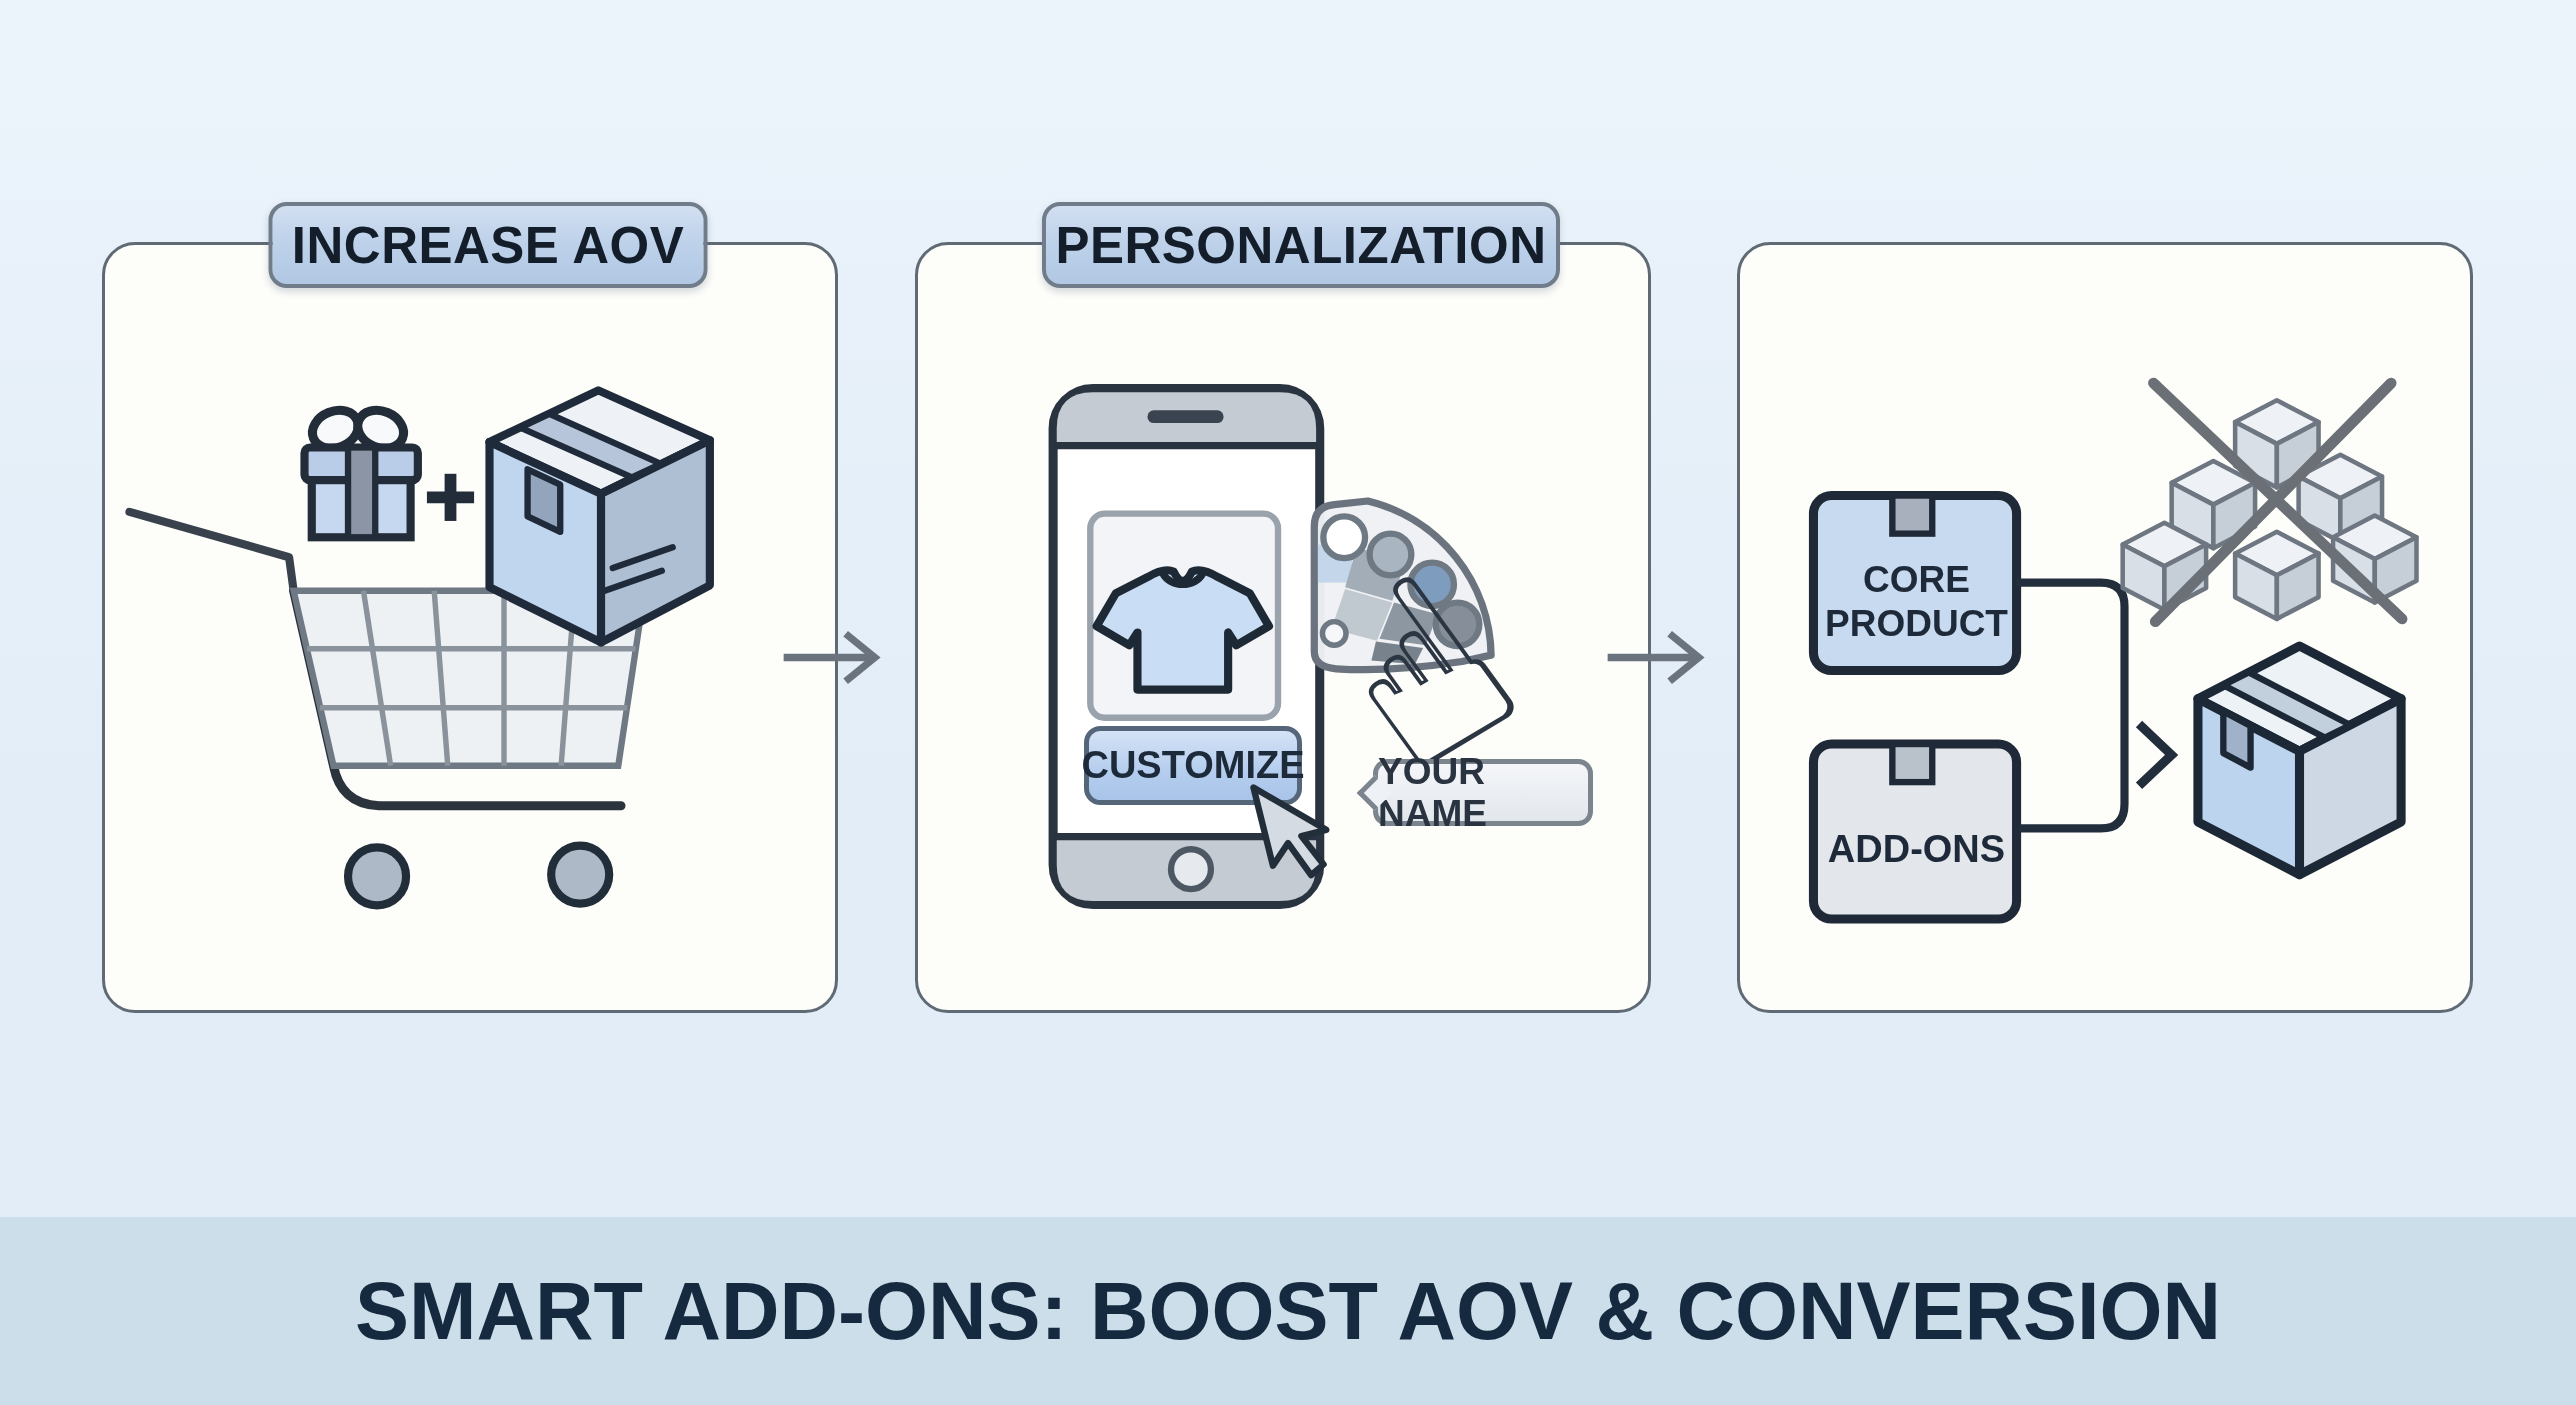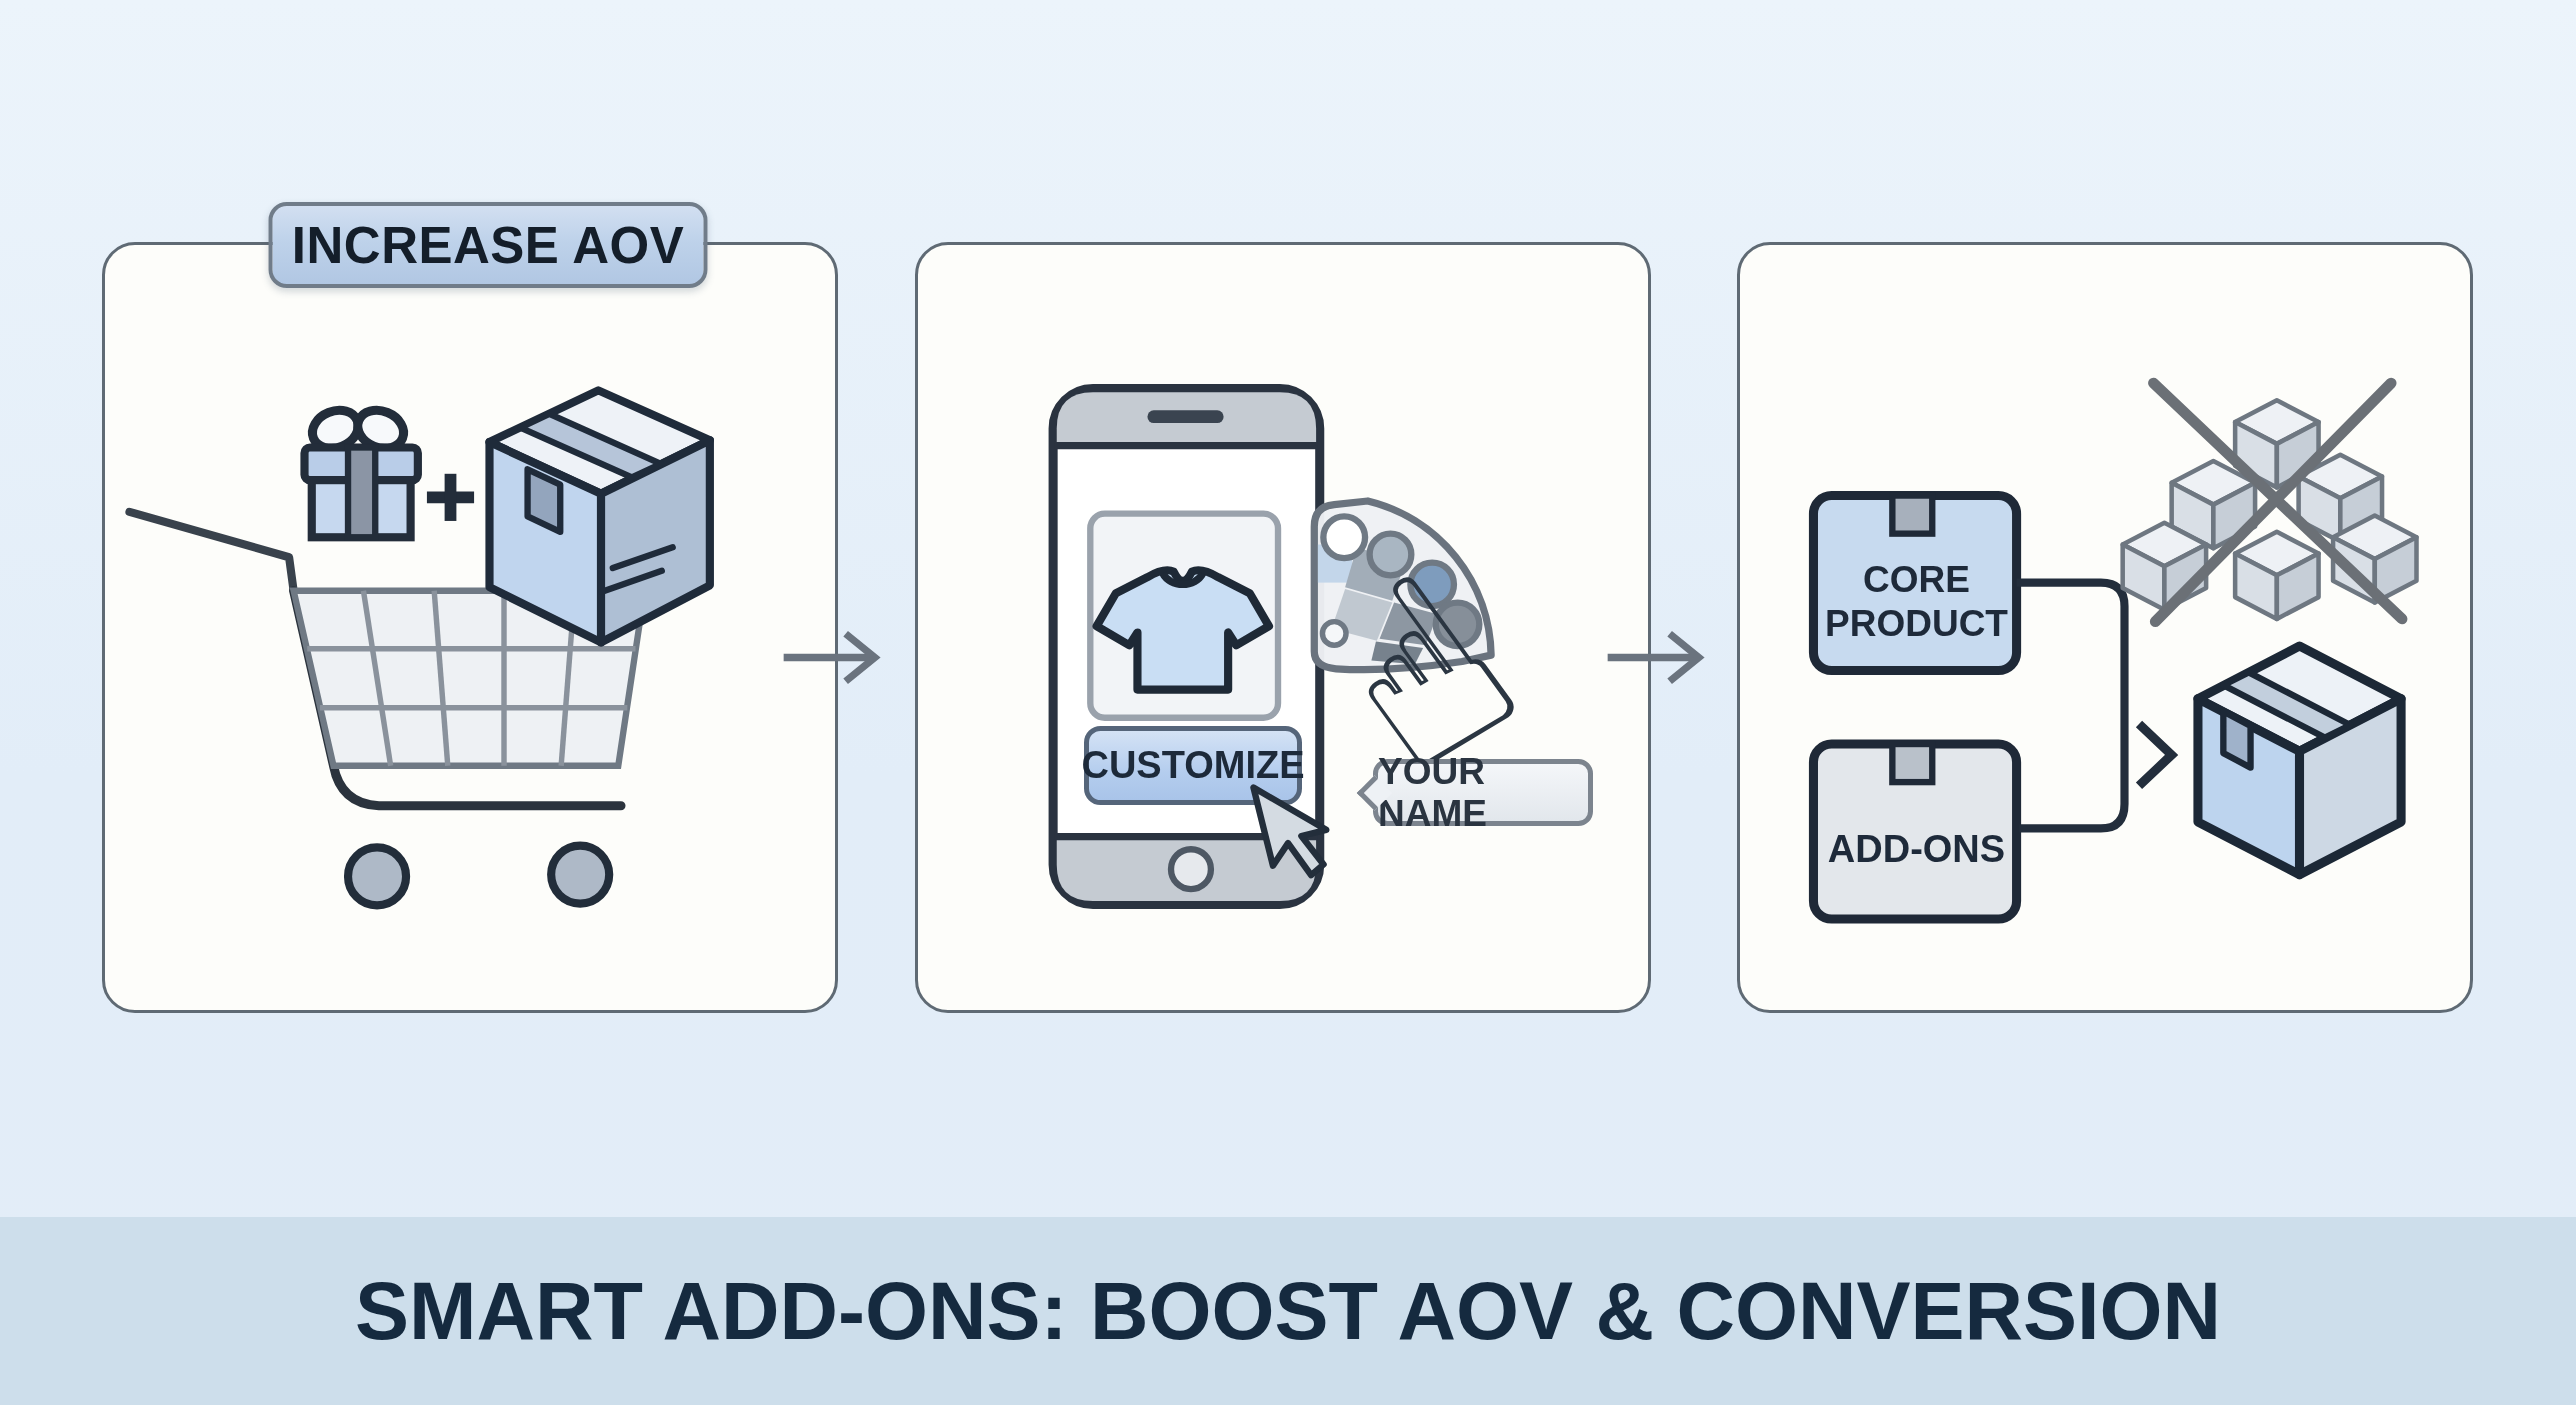--- a/index.html
+++ b/index.html
@@ -92,20 +92,21 @@
       </g>
     </svg>
   </section>
 
   <svg class="gap-arrow" style="left:780px" viewBox="0 0 136 64">
     <line x1="4" y1="32" x2="102" y2="32" stroke="#6a737e" stroke-width="8"></line>
     <polyline points="72,6 104,32 72,58" fill="none" stroke="#6a737e" stroke-width="8"></polyline>
   </svg>
 
   <section class="panel" style="left:915px">
+    <div class="pill w2">PERSONALIZATION</div>
     <svg class="panel-art" viewBox="0 0 805 843">
 
       <g>
         <rect x="149" y="158" width="294" height="569" rx="44" fill="#ffffff" stroke="#2a3340" stroke-width="10"></rect>
         <path d="M153 221 V202 Q153 162 193 162 H399 Q439 162 439 202 V221 Z" fill="#c5cbd2"></path>
         <line x1="151" y1="221" x2="441" y2="221" stroke="#2a3340" stroke-width="8"></line>
         <rect x="253" y="182" width="84" height="14" rx="7" fill="#3a4450"></rect>
         <path d="M153 652 H439 V683 Q439 723 399 723 H193 Q153 723 153 683 Z" fill="#c5cbd2"></path>
         <line x1="151" y1="652" x2="441" y2="652" stroke="#2a3340" stroke-width="8"></line>
         <circle cx="301" cy="688" r="22" fill="#e6e9ed" stroke="#4e5864" stroke-width="7"></circle>

